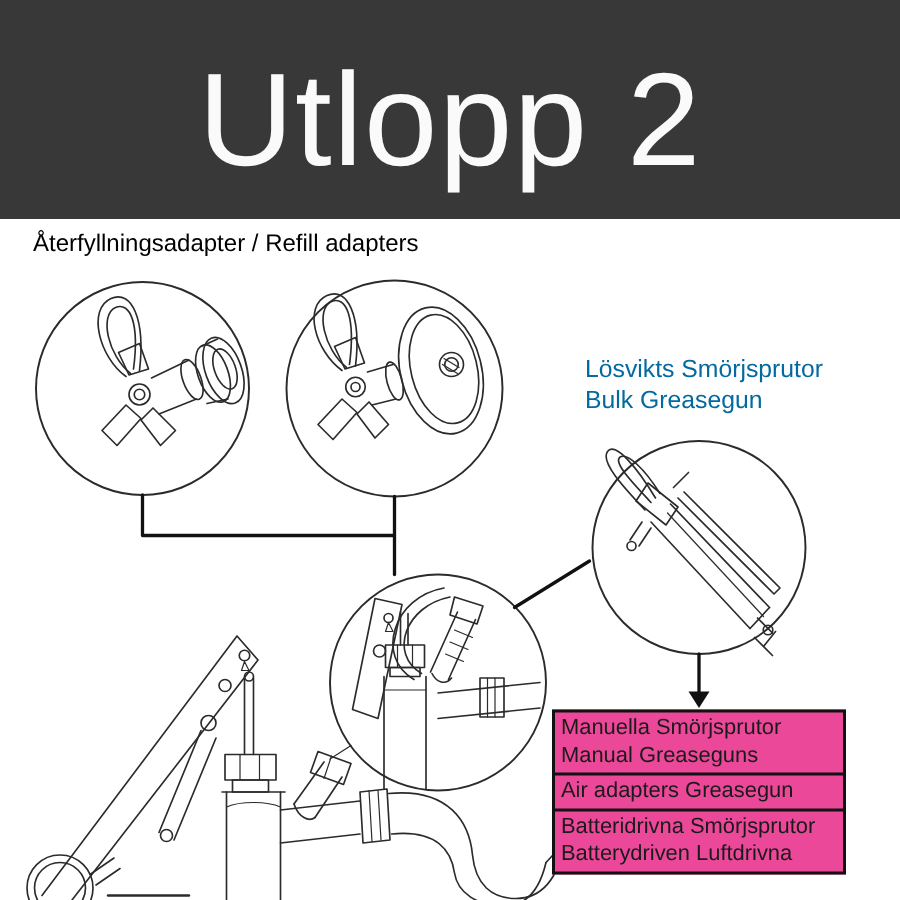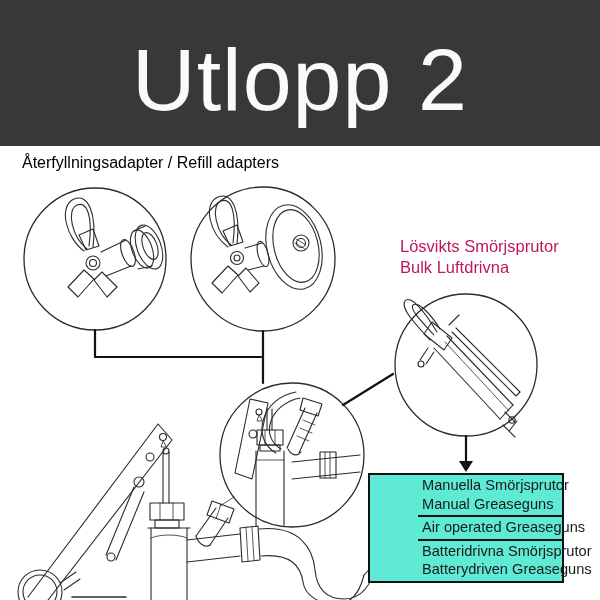--- a/index.html
+++ b/index.html
@@ -12,32 +12,32 @@
     display:flex;align-items:center;justify-content:center;
   }
   h1.title{
     margin:12px;padding-top:14px;font-size:88px;font-weight:400;letter-spacing:1px;
     color:#fafafa;line-height:1;font-family:"Liberation Sans", sans-serif;
   }
   .refill-label{
     position:absolute;left:22px;top:153px;font-size:16px;line-height:19px;color:#000000;white-space:nowrap;
   }
   .bulk-label{
-    position:absolute;left:400px;top:236px;font-size:16.5px;line-height:21px;color:#be185d;white-space:nowrap;
+    position:absolute;left:390px;top:236px;font-size:16.5px;line-height:21px;color:#0369a1;white-space:nowrap;
   }
   svg.art{position:absolute;left:0;top:0;width:600px;height:600px;pointer-events:none;}
   svg.art *{stroke:#2b2b2b;fill:none;stroke-width:1.1;stroke-linecap:round;stroke-linejoin:round;}
   svg.art .frames *{stroke-width:1.3;}
   svg.art .connectors *{stroke:#111;stroke-width:2.2;}
   svg.art .fillshape{fill:#111 !important;stroke:none !important;}
   svg.art .thin{stroke-width:0.8;}
   svg.art .thick{stroke-width:1.6;}
   .gun-table{
     position:absolute;left:368px;top:473px;width:196px;box-sizing:border-box;
-    border:2px solid #111;background:#5eead4;padding-left:48px;
+    border:2px solid #111;background:#ec4899;
   }
   .gun-table .trow{
     padding:1px 4px 2px 4px;border-bottom:2px solid #111;
   }
   .gun-table .trow:last-child{border-bottom:none;}
   .gun-table .cell-line{
     font-size:14.6px;line-height:18.5px;white-space:nowrap;color:#1a1a1a;
   }
 </style>
 </head>
@@ -46,21 +46,21 @@
 <div class="page">
 
   <header class="band">
     <h1 class="title">Utlopp 2</h1>
   </header>
 
   <div class="refill-label">Återfyllningsadapter / Refill adapters</div>
 
   <div class="bulk-label">
     <div>Lösvikts Smörjsprutor</div>
-    <div>Bulk Luftdrivna</div>
+    <div>Bulk Greasegun</div>
   </div>
 
   <svg class="art" viewBox="0 0 600 600">
 
     <g class="frames">
       <circle cx="95" cy="259" r="71"></circle>
       <circle cx="263" cy="259" r="72"></circle>
       <circle cx="466" cy="365" r="71"></circle>
       <circle cx="292" cy="455" r="72"></circle>
     </g>
@@ -181,21 +181,21 @@
       <path class="thick" d="M72 597 L126 597"></path>
     </g>
   </svg>
 
   <div class="gun-table">
     <div class="trow">
       <div class="cell-line">Manuella Smörjsprutor</div>
       <div class="cell-line">Manual Greaseguns</div>
     </div>
     <div class="trow">
-      <div class="cell-line">Air operated Greaseguns</div>
+      <div class="cell-line">Air adapters Greasegun</div>
     </div>
     <div class="trow">
       <div class="cell-line">Batteridrivna Smörjsprutor</div>
-      <div class="cell-line">Batterydriven Greaseguns</div>
+      <div class="cell-line">Batterydriven Luftdrivna</div>
     </div>
   </div>
 
 </div>
 
 </body></html>

